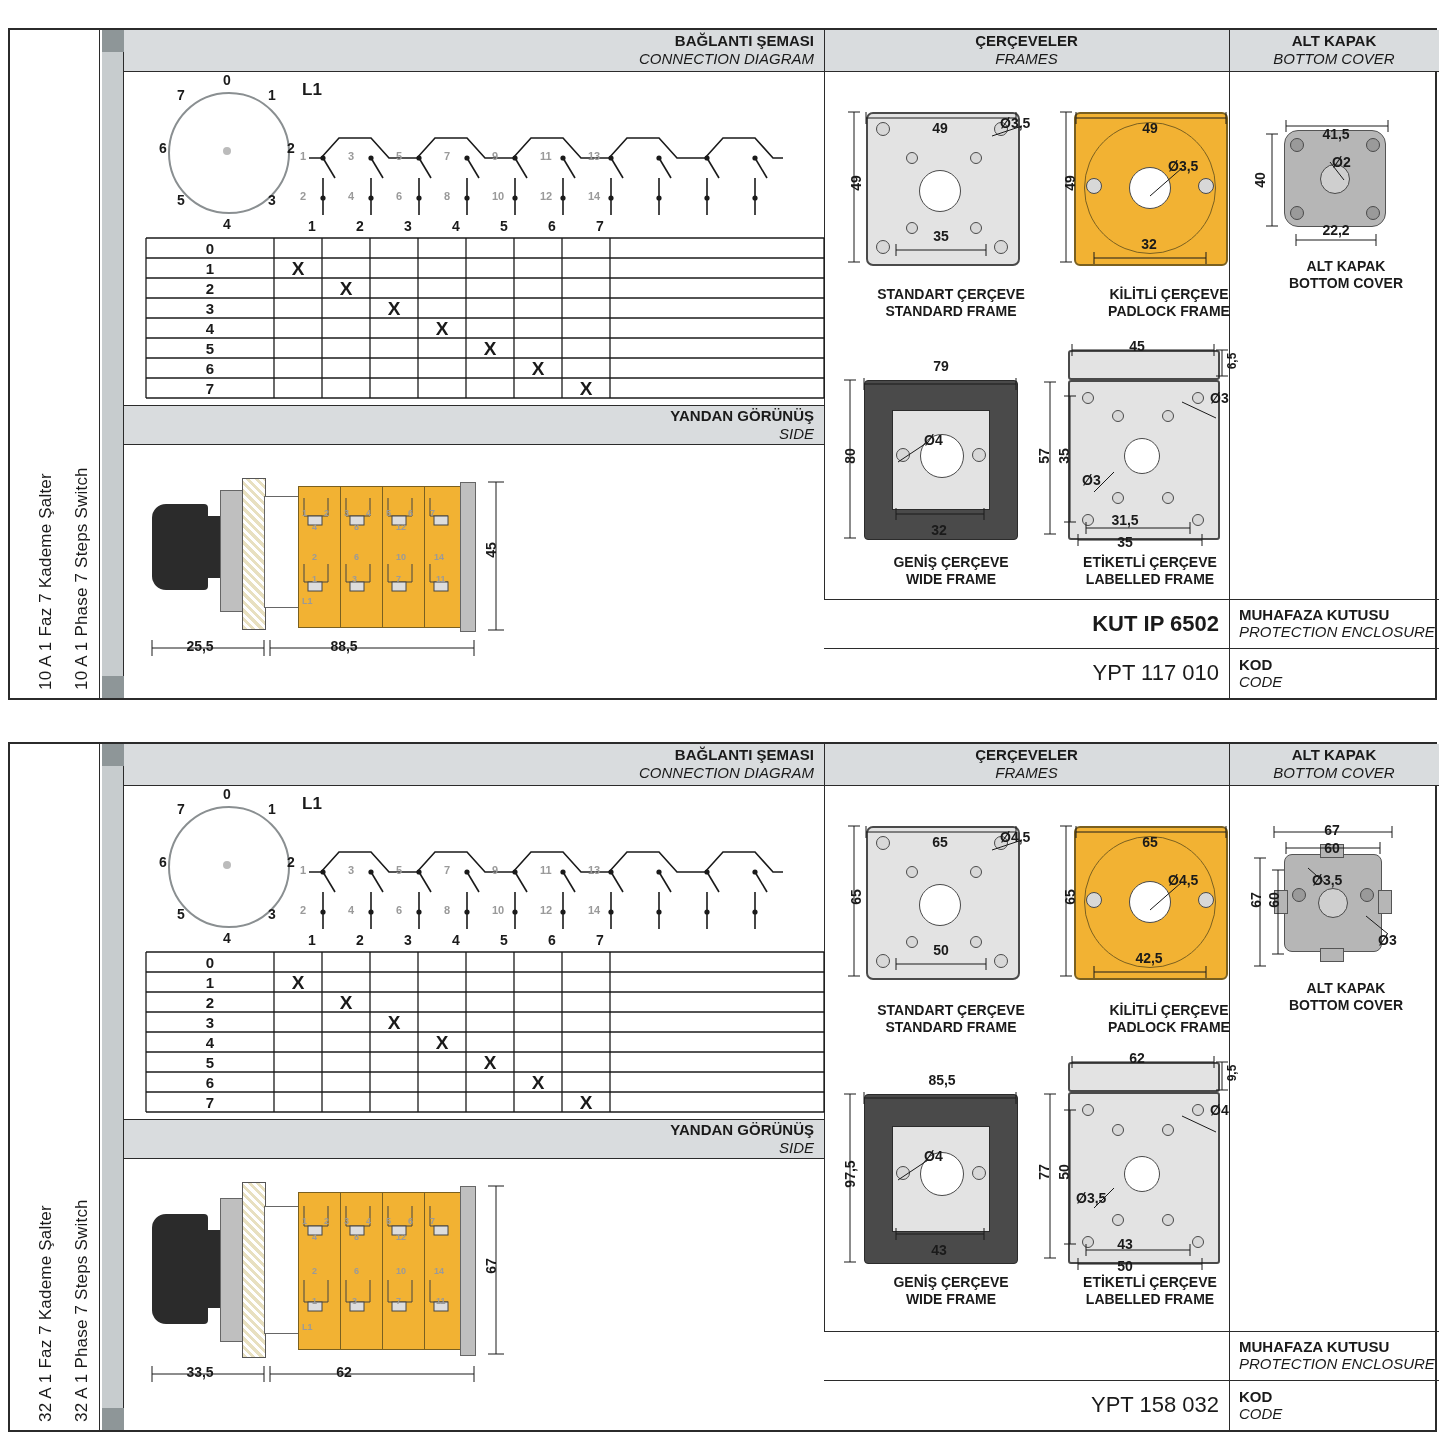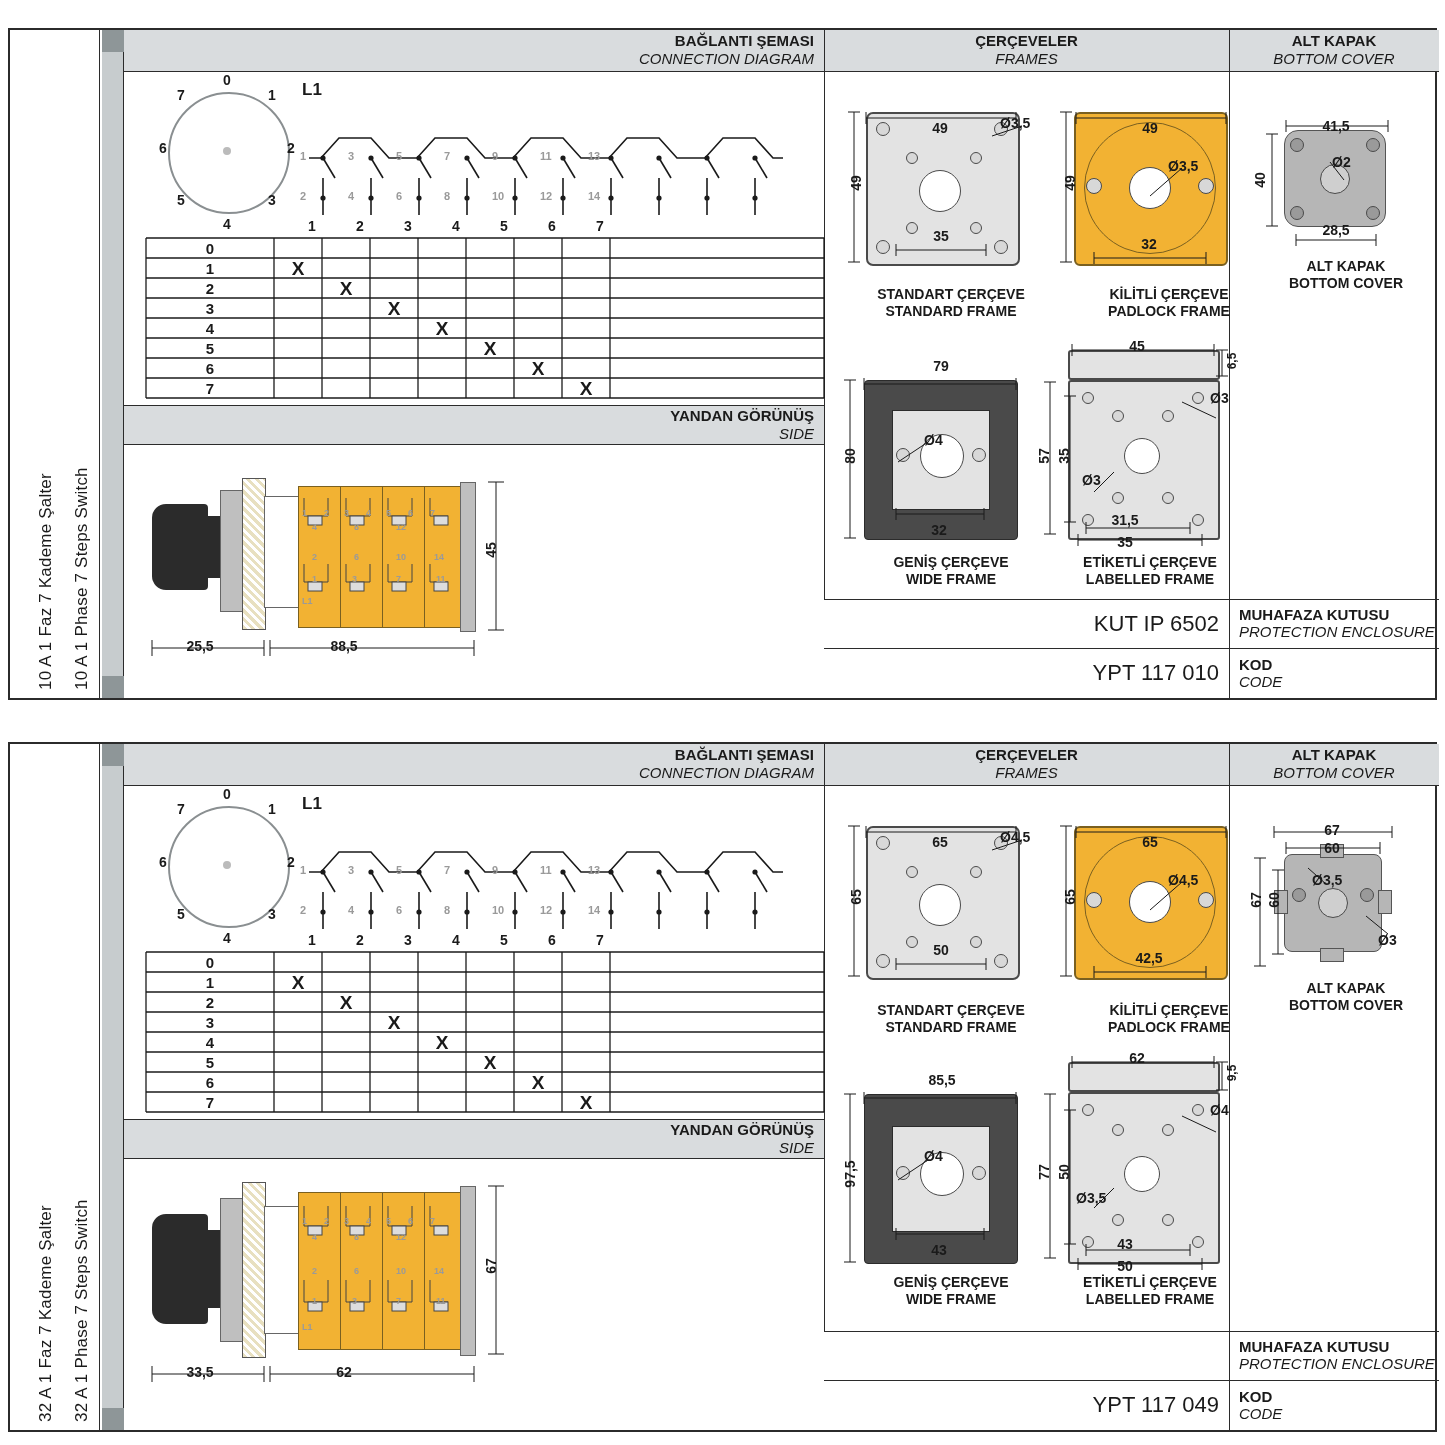--- a/index.html
+++ b/index.html
@@ -453,31 +453,31 @@
             <line x1="142" y1="8" x2="142" y2="20"></line>
           <line x1="26" y1="22" x2="26" y2="114"></line>
             <line x1="20" y1="22" x2="32" y2="22"></line>
             <line x1="20" y1="114" x2="32" y2="114"></line>
           <line x1="50" y1="128" x2="130" y2="128"></line>
             <line x1="50" y1="122" x2="50" y2="134"></line>
             <line x1="130" y1="122" x2="130" y2="134"></line>
           <line x1="98" y1="68" x2="84" y2="50"></line>
         </g>
       </svg>
-      <div class="dimtxt" style="left:1172px;top:88px;width:80px;">41,5</div>
+      <div class="dimtxt" style="left:1172px;top:96px;width:80px;">41,5</div>
       <div class="dimtxt" style="left:1116px;top:142px;width:40px;transform:rotate(-90deg);">40</div>
-      <div class="dimtxt" style="left:1172px;top:192px;width:80px;">28,5</div>
+      <div class="dimtxt" style="left:1172px;top:192px;width:80px;">22,2</div>
       <div class="dimtxt" style="left:1208px;top:124px;width:50px;text-align:left;">Ø2</div>
       <div class="cap2" style="left:1122px;top:228px;width:200px;">ALT KAPAK</div>
       <div class="cap2" style="left:1122px;top:245px;width:200px;">BOTTOM COVER</div>
 
       <div class="hline" style="left:700px;top:569px;width:615px;"></div>
       <div class="hline" style="left:700px;top:618px;width:615px;"></div>
       <div class="vline" style="left:1105px;top:569px;height:99px;"></div>
-      <div class="botcell" style="left:700px;top:569px;width:405px;height:49px;">
+      <div class="botcell" style="left:700px;top:569px;width:405px;height:49px;font-weight:bold;">
         <div class="code" style="top:12px;">KUT IP 6502</div>
       </div>
       <div class="botcell" style="left:1105px;top:569px;width:210px;height:49px;">
         <div class="ttl" style="top:7px;">
           <span>MUHAFAZA KUTUSU</span>
           <i>PROTECTION ENCLOSURE</i>
         </div>
       </div>
       <div class="botcell" style="left:700px;top:618px;width:405px;height:50px;">
         <div class="code" style="top:12px;">YPT 117 010</div>
@@ -900,21 +900,21 @@
       <div class="hline" style="left:700px;top:587px;width:615px;"></div>
       <div class="hline" style="left:700px;top:636px;width:615px;"></div>
       <div class="vline" style="left:1105px;top:587px;height:99px;"></div>
       <div class="botcell" style="left:1105px;top:587px;width:210px;height:49px;">
         <div class="ttl" style="top:7px;">
           <span>MUHAFAZA KUTUSU</span>
           <i>PROTECTION ENCLOSURE</i>
         </div>
       </div>
       <div class="botcell" style="left:700px;top:636px;width:405px;height:50px;">
-        <div class="code" style="top:12px;">YPT 117 049</div>
+        <div class="code" style="top:12px;">YPT 158 032</div>
       </div>
       <div class="botcell" style="left:1105px;top:636px;width:210px;height:50px;">
         <div class="ttl" style="top:8px;">
           <span>KOD</span>
           <i>CODE</i>
         </div>
       </div>
     </div>
   </div>
 

